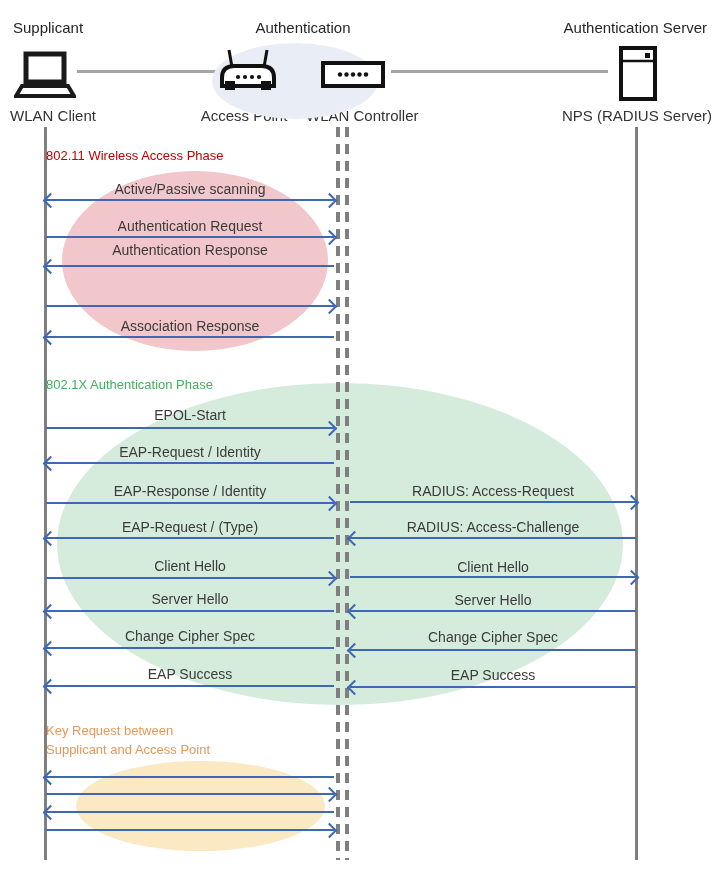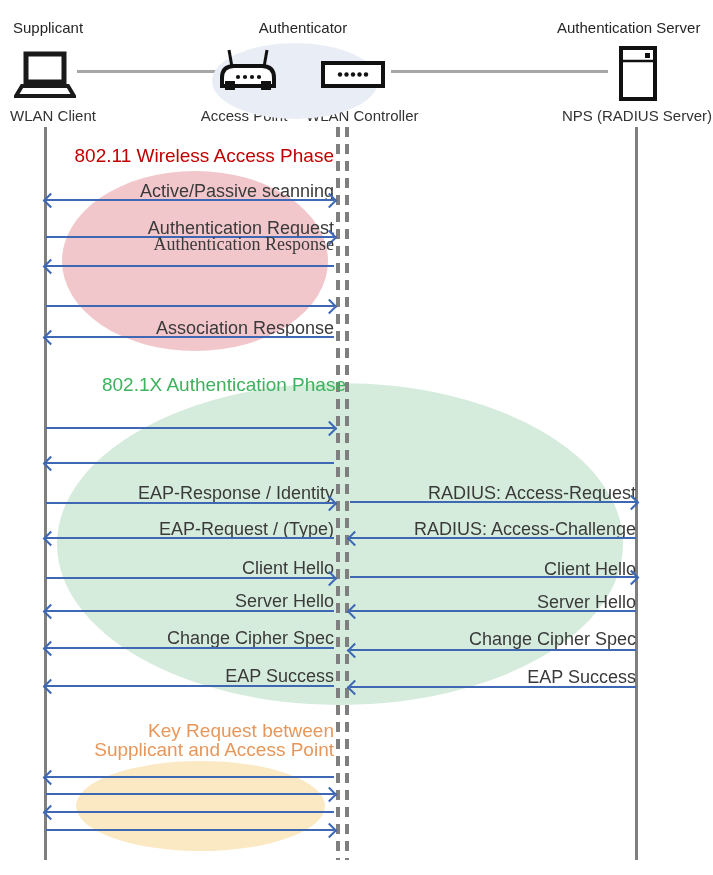--- a/index.html
+++ b/index.html
@@ -13,47 +13,47 @@
   
   .lifeline{position:absolute; top:127px; height:733px; width:3px; background:#7f7f7f; z-index:2;}
   .lifeline.dashed{
     width:4px; background:repeating-linear-gradient(to bottom,#7f7f7f 0 10px,transparent 10px 17px);
   }
   
   .connector{position:absolute; top:70px; height:3px; background:#a6a6a6;}
   
   .ellipse{position:absolute; border-radius:50%; z-index:1;}
   
-  .phase-title{position:absolute; font-size:19px; text-align:right; white-space:nowrap; z-index:3; line-height:19px;}
+  .phase-title{position:absolute; font-size:13px; text-align:left; white-space:nowrap; z-index:3; line-height:19px;}
   
   .arrow{position:absolute; height:2px; background:#3e68b4; z-index:3;}
   .arrow.r::after{
     content:""; position:absolute; right:-1px; top:-4px; width:9px; height:9px;
     border-top:2px solid #3e68b4; border-right:2px solid #3e68b4; transform:rotate(45deg);
   }
   .arrow.l::before{
     content:""; position:absolute; left:-1px; top:-4px; width:9px; height:9px;
     border-bottom:2px solid #3e68b4; border-left:2px solid #3e68b4; transform:rotate(45deg);
   }
   .msg-label{
-    position:absolute; font-size:18px; color:#3a3a3a; text-align:right;
+    position:absolute; font-size:14px; color:#3a3a3a; text-align:center;
     white-space:nowrap; z-index:3;
   }
   .seg-left{left:46px; width:288px;}
   .seg-right{left:350px; width:286px;}
   .icon{position:absolute; z-index:2;}
 </style>
 </head>
 <body>
 
 <div id="stage">
 
   <div class="role-label" style="left:13px; top:19px;">Supplicant</div>
-  <div class="role-label" style="left:230px; top:19px; width:146px; text-align:center;">Authenticator</div>
-  <div class="role-label" style="left:557px; top:19px; width:150px; text-align:left;">Authentication Server</div>
+  <div class="role-label" style="left:230px; top:19px; width:146px; text-align:center;">Authentication</div>
+  <div class="role-label" style="left:557px; top:19px; width:150px; text-align:right;">Authentication Server</div>
 
   <div class="ellipse" style="left:212px; top:43px; width:166px; height:76px; background:#e9edf5;"></div>
 
   <div class="connector" style="left:77px; width:139px;"></div>
   <div class="connector" style="left:288px; width:21px;"></div>
   <div class="connector" style="left:391px; width:217px;"></div>
 
   <svg class="icon" style="left:14px; top:50px;" width="62" height="50" viewBox="0 0 62 50">
     <rect x="12" y="4" width="38" height="28" fill="#fff" stroke="#1a1a1a" stroke-width="5"></rect>
     <path d="M8 36 L54 36 L60 46 L2 46 Z" fill="#fff" stroke="#1a1a1a" stroke-width="4"></path>
@@ -98,33 +98,35 @@
 
   <div class="ellipse" style="left:62px; top:171px; width:266px; height:180px; background:#f1c7cb;"></div>
   <div class="phase-title seg-left" style="top:146px; color:#c00000;">802.11 Wireless Access Phase</div>
 
   <div class="msg-label seg-left" style="top:181px;">Active/Passive scanning</div>
   <div class="arrow l r seg-left" style="top:199px;"></div>
 
   <div class="msg-label seg-left" style="top:218px;">Authentication Request</div>
   <div class="arrow r seg-left" style="top:236px;"></div>
 
-  <div class="msg-label seg-left" style="top:234px;font-family:Liberation Serif, serif;">Authentication Response</div>
+  <div class="msg-label seg-left" style="top:242px;">Authentication Response</div>
   <div class="arrow l seg-left" style="top:265px;"></div>
 
   <div class="arrow r seg-left" style="top:305px;"></div>
 
   <div class="msg-label seg-left" style="top:318px;">Association Response</div>
   <div class="arrow l seg-left" style="top:336px;"></div>
 
   <div class="ellipse" style="left:57px; top:383px; width:566px; height:322px; background:#d5ecdc;"></div>
   <div class="phase-title" style="left:46px; top:375px; width:300px; color:#3eb25c;">802.1X Authentication Phase</div>
 
+  <div class="msg-label seg-left" style="top:407px;">EPOL-Start</div>
   <div class="arrow r seg-left" style="top:427px;"></div>
 
+  <div class="msg-label seg-left" style="top:444px;">EAP-Request / Identity</div>
   <div class="arrow l seg-left" style="top:462px;"></div>
 
   <div class="msg-label seg-left" style="top:483px;">EAP-Response / Identity</div>
   <div class="arrow r seg-left" style="top:502px;"></div>
 
   <div class="msg-label seg-left" style="top:519px;">EAP-Request / (Type)</div>
   <div class="arrow l seg-left" style="top:537px;"></div>
 
   <div class="msg-label seg-left" style="top:558px;">Client Hello</div>
   <div class="arrow r seg-left" style="top:577px;"></div>

